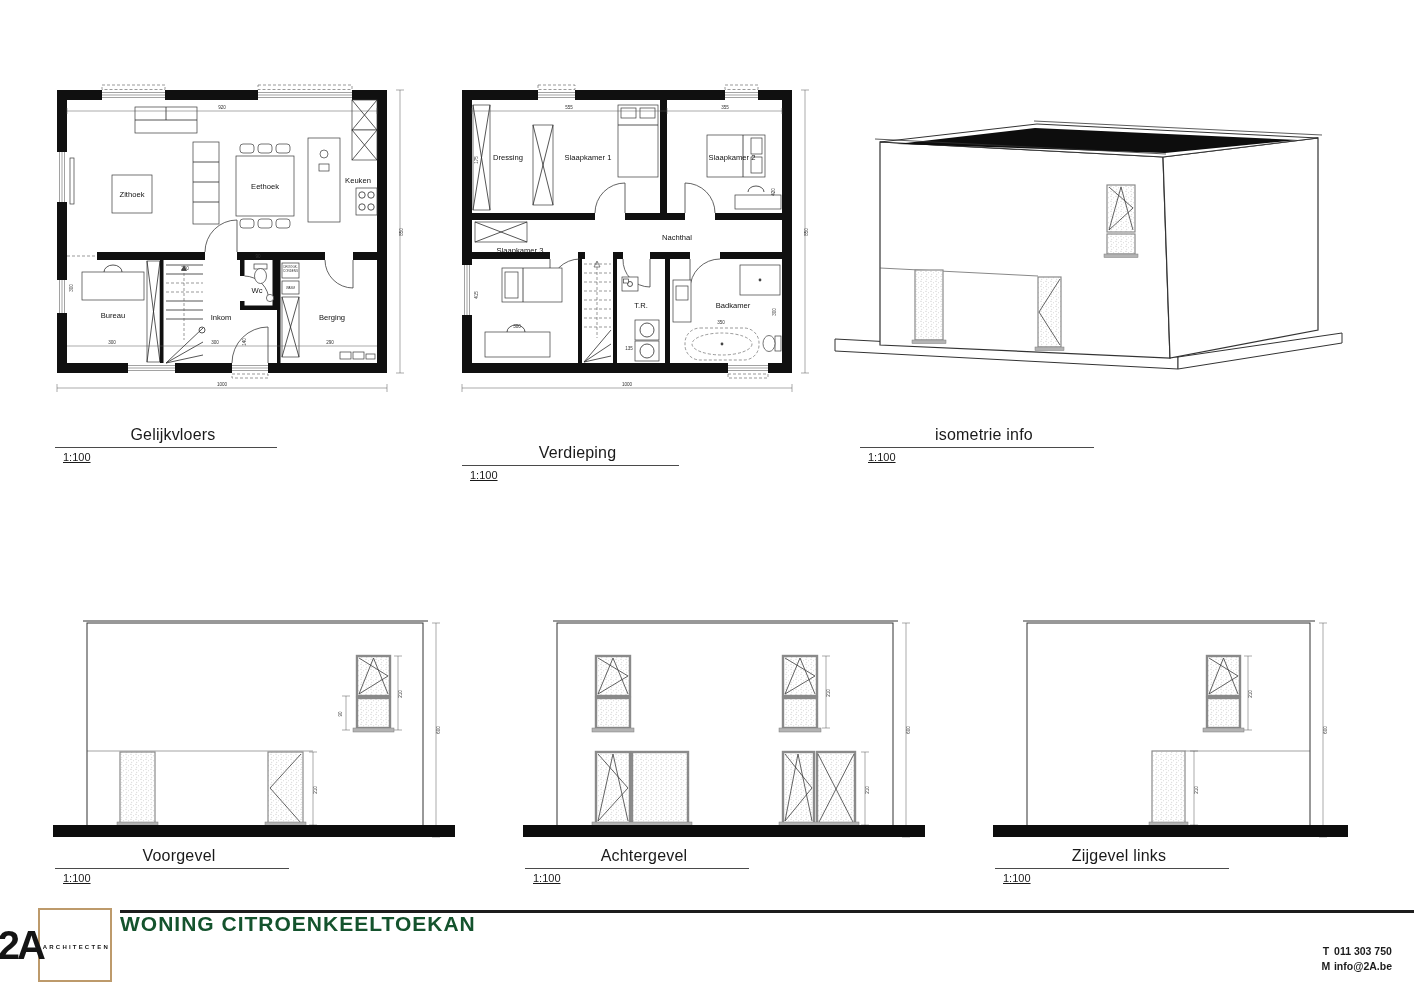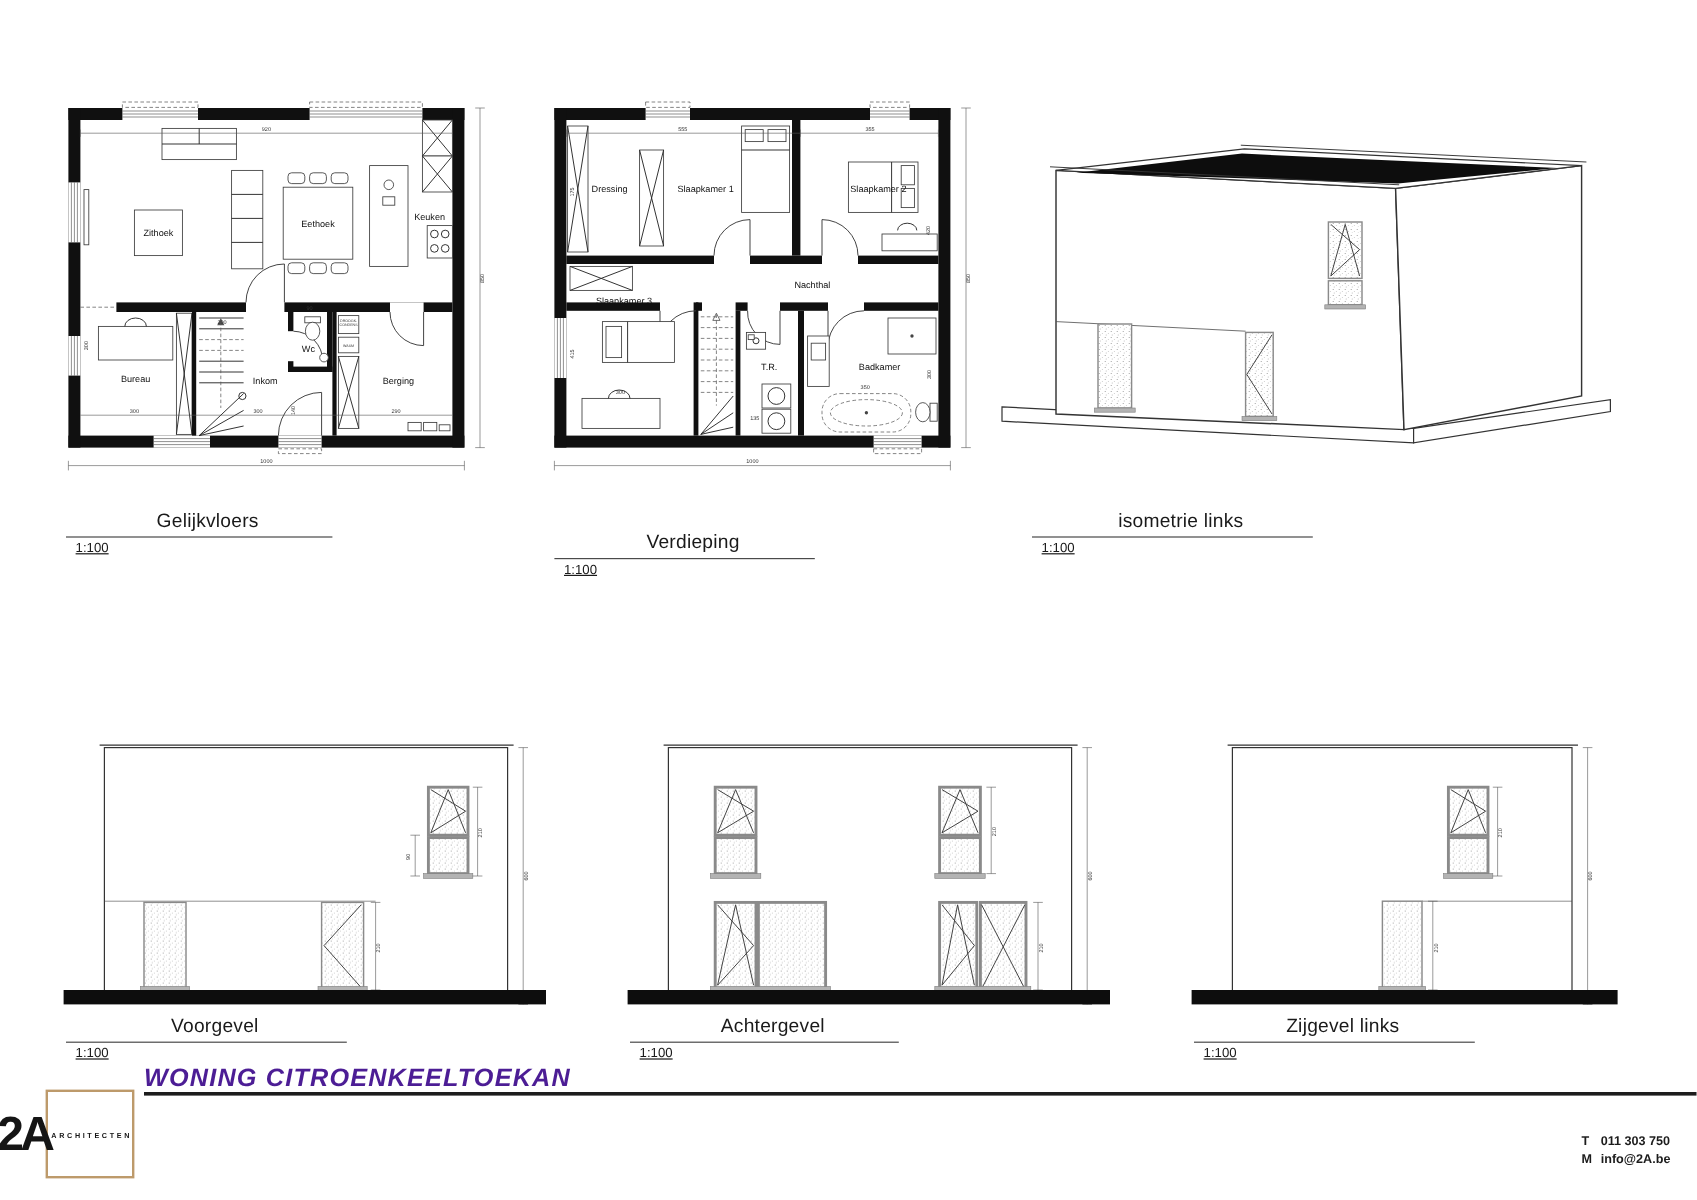--- a/index.html
+++ b/index.html
@@ -10,24 +10,24 @@
   
   .title-block .dname{font-size:16px;color:#1a1a1a;letter-spacing:.2px;text-align:center;}
   .title-block .dline{border-top:1.6px solid #4a4a4a;margin-top:3px;}
   .title-block .dscale{font-size:11px;margin-top:3px;color:#1a1a1a;text-decoration:underline;}
   
   #footer-rule{position:absolute;left:120px;top:910px;width:1294px;height:3px;background:#1d1d1d;}
   #logo-box{position:absolute;left:38px;top:908px;width:70px;height:70px;border:2px solid #bd9a6b;
             background:#fff;display:flex;flex-direction:row;align-items:center;justify-content:flex-end;}
   #logo-main{font-size:40px;font-weight:bold;letter-spacing:-3px;line-height:40px;color:#151515;}
   #logo-sub{font-size:6px;letter-spacing:2.2px;font-weight:bold;color:#151515;margin-top:3px;}
-  #project-title{position:absolute;left:120px;top:887px;font-size:21px;font-weight:bold;
-                 letter-spacing:1px;color:#4c1d95;font-style:italic;}
+  #project-title{position:absolute;left:120px;top:912px;font-size:21px;font-weight:bold;
+                 letter-spacing:1px;color:#14532d;}
   #contact{position:absolute;right:22px;top:944px;font-size:10.5px;font-weight:bold;color:#1c1c1c;
-           text-align:left;line-height:15px;}
+           text-align:center;line-height:15px;}
   #contact .lbl{display:inline-block;width:16px;font-weight:bold;}
   
   .wall{fill:#101010;stroke:none;}
   .thin{stroke:#2b2b2b;stroke-width:0.8;fill:none;}
   .hair{stroke:#444;stroke-width:0.5;fill:none;}
   .dash{stroke:#555;stroke-width:0.6;fill:none;stroke-dasharray:3 2;}
   .dim{stroke:#555;stroke-width:0.5;fill:none;}
   .dimtxt{font-size:4.6px;fill:#333;}
   .room{font-size:7.6px;fill:#111;}
   .tiny{font-size:3px;fill:#333;}
@@ -581,21 +581,21 @@
     <div class="dname">Gelijkvloers</div>
     <div class="dline" style="margin-left:-8px;width:222px"></div>
     <div class="dscale">1:100</div>
   </div>
   <div class="abs title-block" style="left:470px;top:444px;width:215px">
     <div class="dname">Verdieping</div>
     <div class="dline" style="margin-left:-8px;width:217px"></div>
     <div class="dscale">1:100</div>
   </div>
   <div class="abs title-block" style="left:868px;top:426px;width:232px">
-    <div class="dname">isometrie links</div>
+    <div class="dname">isometrie info</div>
     <div class="dline" style="margin-left:-8px;width:234px"></div>
     <div class="dscale">1:100</div>
   </div>
   <div class="abs title-block" style="left:63px;top:847px;width:232px">
     <div class="dname">Voorgevel</div>
     <div class="dline" style="margin-left:-8px;width:234px"></div>
     <div class="dscale">1:100</div>
   </div>
   <div class="abs title-block" style="left:533px;top:847px;width:222px">
     <div class="dname">Achtergevel</div>

